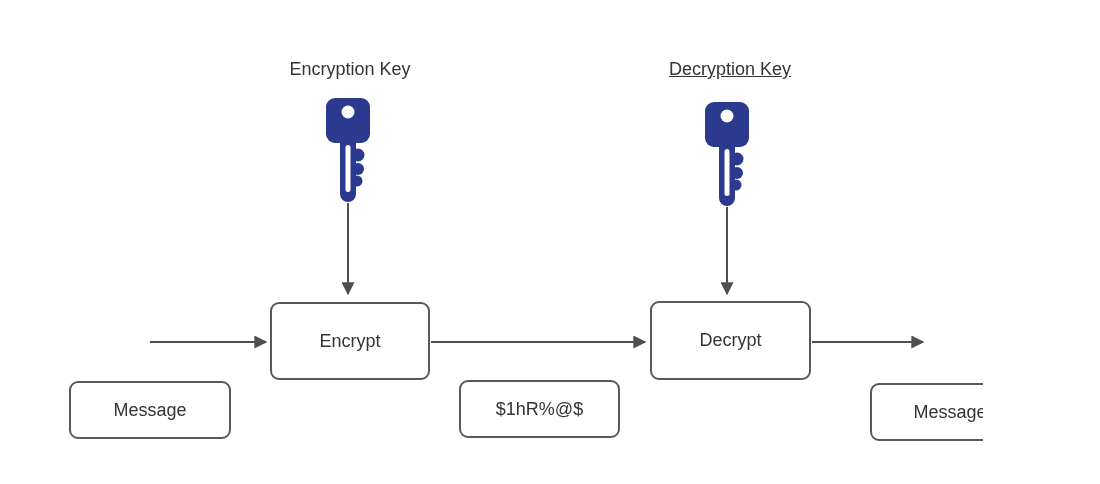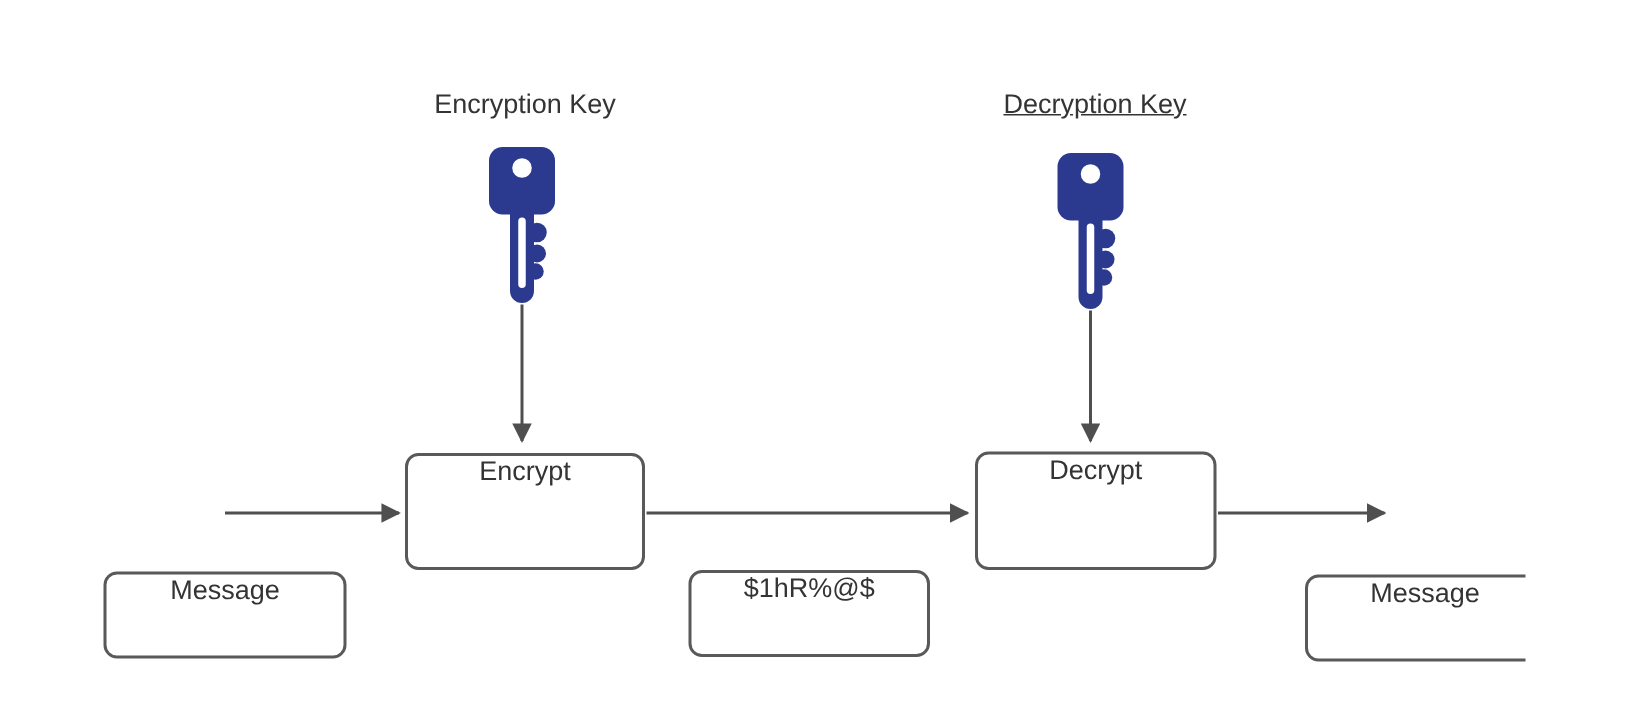--- a/index.html
+++ b/index.html
@@ -7,21 +7,20 @@
     padding: 0;
     background: #ffffff;
   }
   .canvas {
     position: relative;
     width: 983px;
     height: 484px;
     background: #ffffff;
     font-family: "Liberation Sans", sans-serif;
     overflow: hidden;
-    padding-left: 34px;
   }
   .connectors {
     position: absolute;
     left: 0;
     top: 0;
     width: 1100px;
     height: 484px;
   }
   .key-label {
     position: absolute;
@@ -33,21 +32,21 @@
   .key-icon {
     position: absolute;
   }
   .node {
     position: absolute;
     box-sizing: border-box;
     background: #ffffff;
     border: 2px solid #595959;
     border-radius: 9px;
     display: flex;
-    align-items: flex-start;
+    align-items: center;
     justify-content: center;
   }
   .node-label {
     font-size: 18px;
     color: #343434;
     white-space: nowrap;
   }
 </style>
 </head>
 <body>

